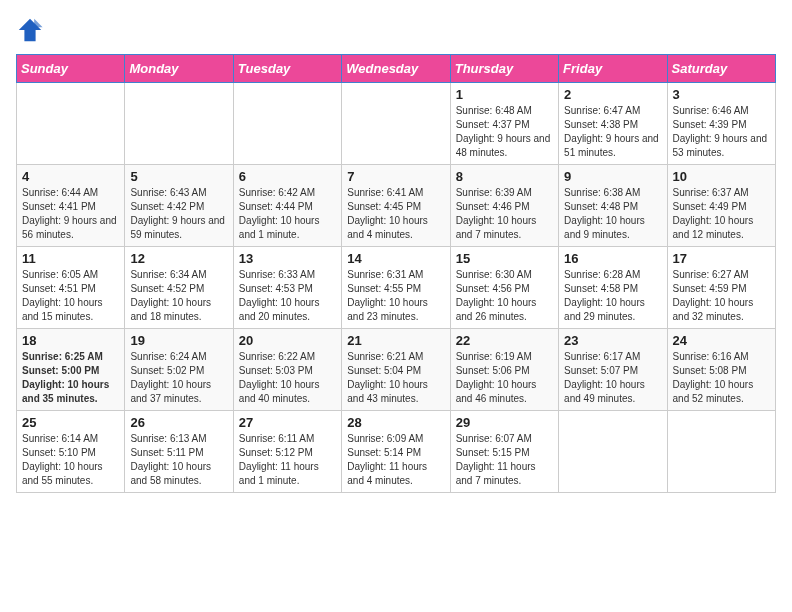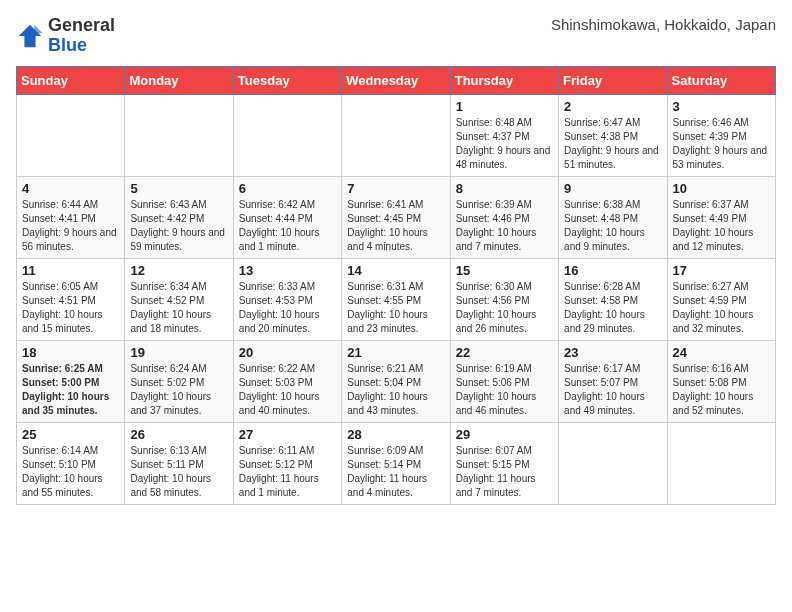--- a/index.html
+++ b/index.html
@@ -43,27 +43,28 @@
     .subtitle {
       font-size: 15px;
       color: #444;
     }
     .calendar {
       width: 100%;
       border-collapse: collapse;
       border: 1px solid #ccc;
     }
     .calendar th {
-      background: #ef4444;
+      background: #ec4899;
       color: #fff;
       font-size: 13px;
       font-weight: bold;
       padding: 6px 4px;
       text-align: left;
       border: 1px solid #4080d0;
+      font-style: italic;
     }
     .calendar td {
       vertical-align: top;
       border: 1px solid #ccc;
       padding: 4px 5px;
       width: 108px;
       min-height: 80px;
       font-size: 10.5px;
       color: #333;
       background: #fff;
@@ -86,27 +87,22 @@
   </style>
 </head>
 <body>
 
 <div class="header">
   <div class="logo">
     <svg class="logo-icon" viewBox="0 0 40 40">
       <polygon points="20,4 36,20 28,20 28,36 12,36 12,20 4,20" fill="#2060c0"></polygon>
       <polygon points="26,4 38,16 26,16" fill="#2060c0" opacity="0.6"></polygon>
     </svg>
-    <div class="logo-text">
-      <div class="general">General</div>
-      <div class="blue">Blue</div>
-    </div>
   </div>
   <div class="title-block">
-    <div class="subtitle">Shinshimokawa, Hokkaido, Japan</div>
   </div>
 </div>
 
 <table class="calendar">
   <thead>
     <tr>
     <th>Sunday</th>
         <th>Monday</th>
         <th>Tuesday</th>
         <th>Wednesday</th>

